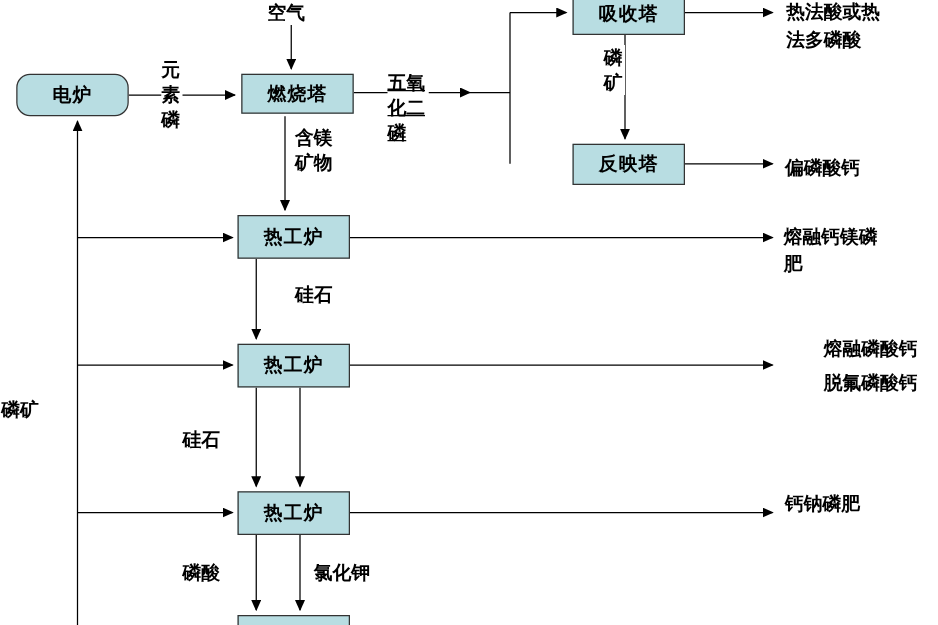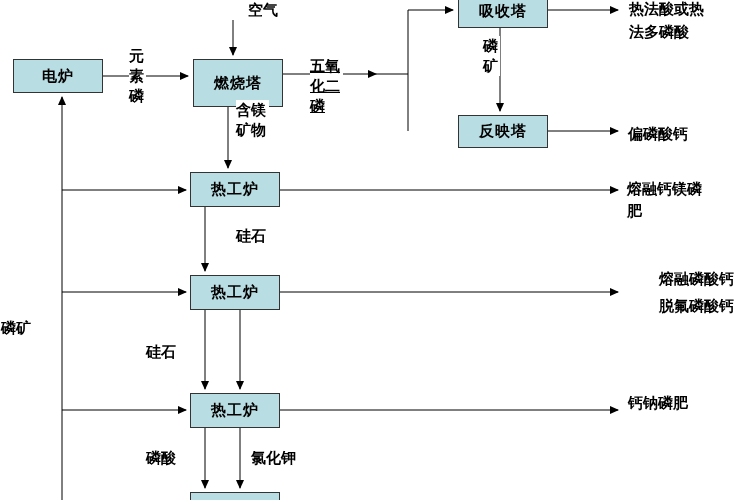--- a/index.html
+++ b/index.html
@@ -61,30 +61,30 @@
     <line x1="240" y1="310" x2="240" y2="389" marker-end="url(#ah)"></line>
     <line x1="280" y1="410" x2="618" y2="410" marker-end="url(#ah)"></line>
     <line x1="205" y1="428" x2="205" y2="488" marker-end="url(#ah)"></line>
     <line x1="240" y1="428" x2="240" y2="488" marker-end="url(#ah)"></line>
     <line x1="62" y1="500" x2="62" y2="97" marker-end="url(#ah)"></line>
     <line x1="62" y1="190" x2="186" y2="190" marker-end="url(#ah)"></line>
     <line x1="62" y1="292" x2="186" y2="292" marker-end="url(#ah)"></line>
     <line x1="62" y1="410" x2="186" y2="410" marker-end="url(#ah)"></line>
   </svg>
 
-  <div class="node" style="left:13px;top:59px;width:90px;height:34px;">电炉</div>
-  <div class="node" style="left:193px;top:59px;width:90px;height:48px;">燃烧塔</div>
+  <div class="node" style="left:13px;top:59px;width:90px;height:34px;border-radius:11px;">电炉</div>
+  <div class="node" style="left:193px;top:59px;width:90px;height:32px;">燃烧塔</div>
   <div class="node" style="left:458px;top:-6px;width:90px;height:34px;">吸收塔</div>
   <div class="node" style="left:458px;top:115px;width:90px;height:33px;text-align:right;">反映塔</div>
   <div class="node" style="left:190px;top:172px;width:90px;height:35px;">热工炉</div>
   <div class="node" style="left:190px;top:275px;width:90px;height:35px;">热工炉</div>
   <div class="node" style="left:190px;top:393px;width:90px;height:35px;">热工炉</div>
   <div class="node" style="left:190px;top:492px;width:90px;height:28px;"></div>
 
-  <div class="lbl" style="left:214px;top:0px;margin-left:34px;">空气</div>
+  <div class="lbl" style="left:214px;top:0px;">空气</div>
   <div class="lbl" style="left:129px;top:46px;width:17px;">元素磷</div>
   <div class="lbl" style="left:310px;top:56px;width:33px;text-decoration:underline;">五氧化二磷</div>
   <div class="lbl" style="left:483px;top:36px;width:17px;">磷矿</div>
   <div class="lbl" style="left:236px;top:100px;width:33px;">含镁矿物</div>
   <div class="lbl" style="left:236px;top:226px;">硅石</div>
   <div class="lbl" style="left:146px;top:342px;">硅石</div>
   <div class="lbl" style="left:146px;top:448px;text-align:center;">磷酸</div>
   <div class="lbl" style="left:251px;top:448px;">氯化钾</div>
   <div class="lbl" style="left:1px;top:318px;">磷矿</div>
 

